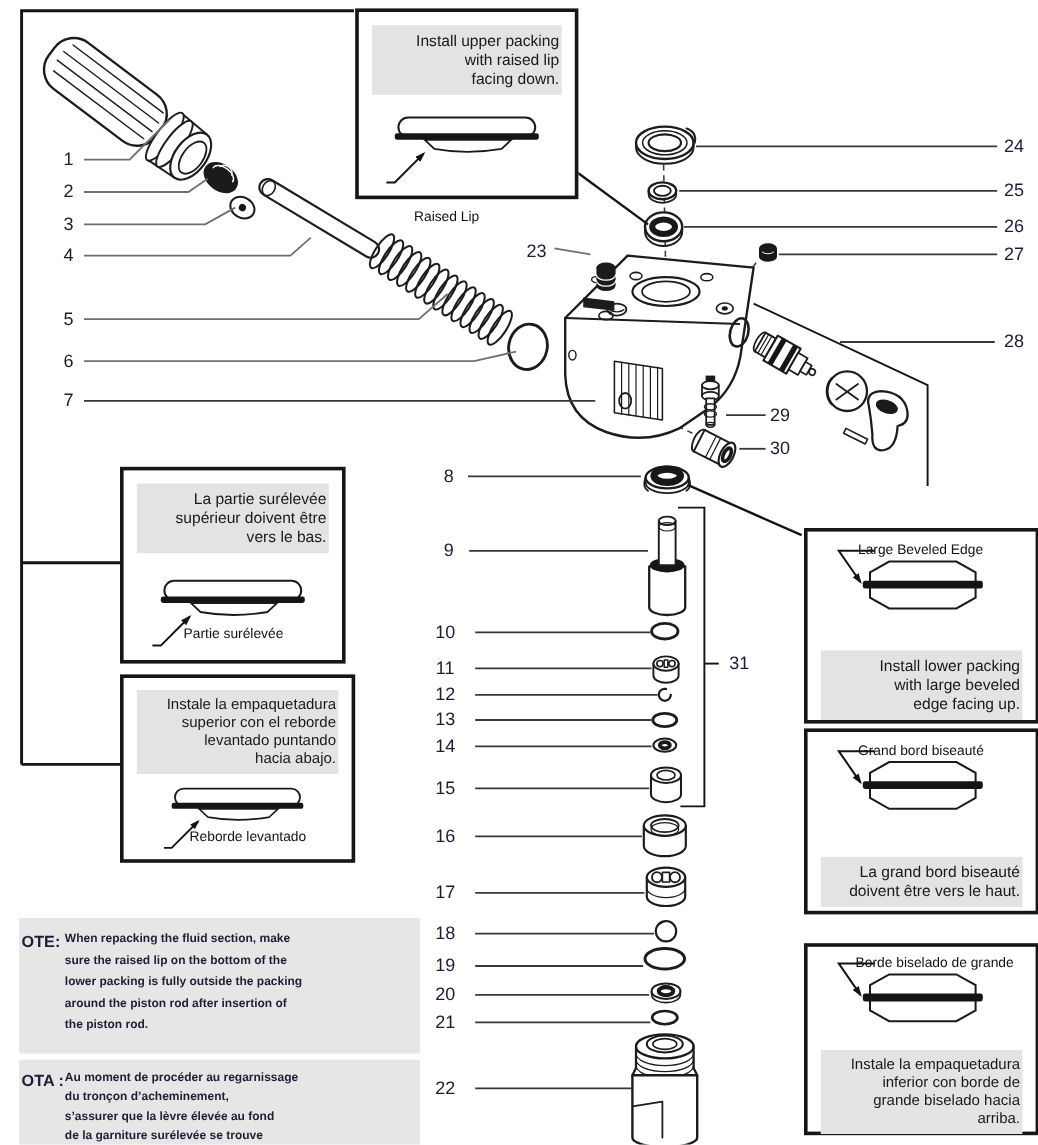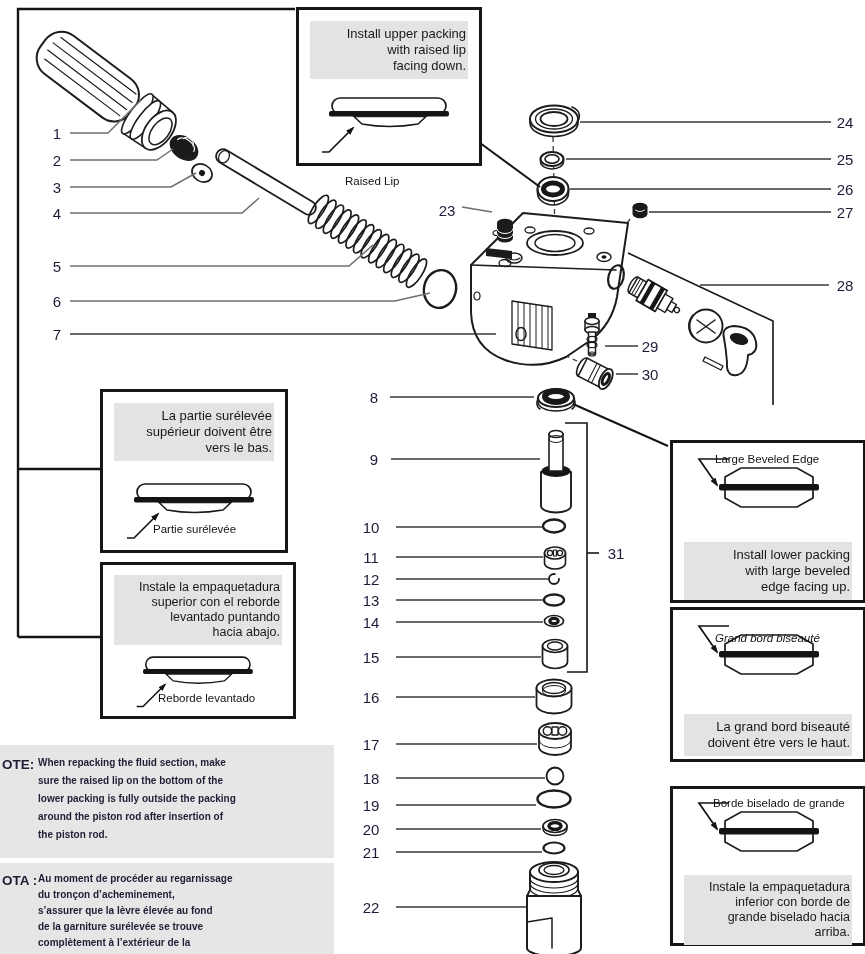--- a/index.html
+++ b/index.html
@@ -7,21 +7,21 @@
          font-family:"Liberation Sans",sans-serif;}
   svg{position:absolute;left:0;top:0;}
   .pn{position:absolute;transform:translate(-50%,-50%);font-size:15px;color:#1e1b38;
       white-space:nowrap;z-index:6;}
   .callout{position:absolute;background:#fff;border:3px solid #161616;z-index:5;}
   .panel{position:absolute;left:11px;right:11px;background:#e3e3e3;text-align:right;
          font-size:13px;line-height:16px;color:#191919;padding:5px 2px;}
   .panel.small{font-size:12.5px;line-height:15px;}
   .cap{position:absolute;font-size:11.5px;color:#121212;white-space:nowrap;}
   .art{position:absolute;}
-  .note{position:absolute;left:0;width:334px;background:#e6e6e6;color:#211d35;z-index:4;}
+  .note{position:absolute;left:16px;width:334px;background:#e6e6e6;color:#211d35;z-index:4;margin-top:20px;}
   .npfx{position:absolute;left:2px;font-size:13.5px;font-weight:bold;}
   .nbody{position:absolute;left:38px;font-size:10px;font-weight:bold;}
   .note-en .npfx,.note-en .nbody{top:12px;}  .note-en .nbody div{height:18px;}
   .note-fr .npfx,.note-fr .nbody{top:10px;}  .note-fr .nbody div{height:16px;}
 </style>
 </head>
 <body>
 
 <div id="stage">
 
@@ -418,21 +418,21 @@
     <div>Install lower packing</div>
     <div>with large beveled</div>
     <div>edge facing up.</div>
   </div>
 </div>
 
 <div class="callout" style="left:670px;top:607px;width:190px;height:149px;">
   <svg class="art" style="left:4px;top:8px" width="190" height="75" viewBox="0 0 190 75">
         <use href="#lpk"></use>
       </svg>
-  <div class="cap" style="left:42px;top:22px;font-style:italic;">Grand bord biseauté</div>
+  <div class="cap" style="left:42px;top:10px;">Grand bord biseauté</div>
   <div class="panel" style="top:104px;">
     <div>La grand bord biseauté</div>
     <div>doivent être vers le haut.</div>
   </div>
 </div>
 
 <div class="callout" style="left:670px;top:768px;width:190px;height:154px;margin-top:18px;">
   <svg class="art" style="left:4px;top:6px" width="190" height="75" viewBox="0 0 190 75">
         <use href="#lpk"></use>
       </svg>

